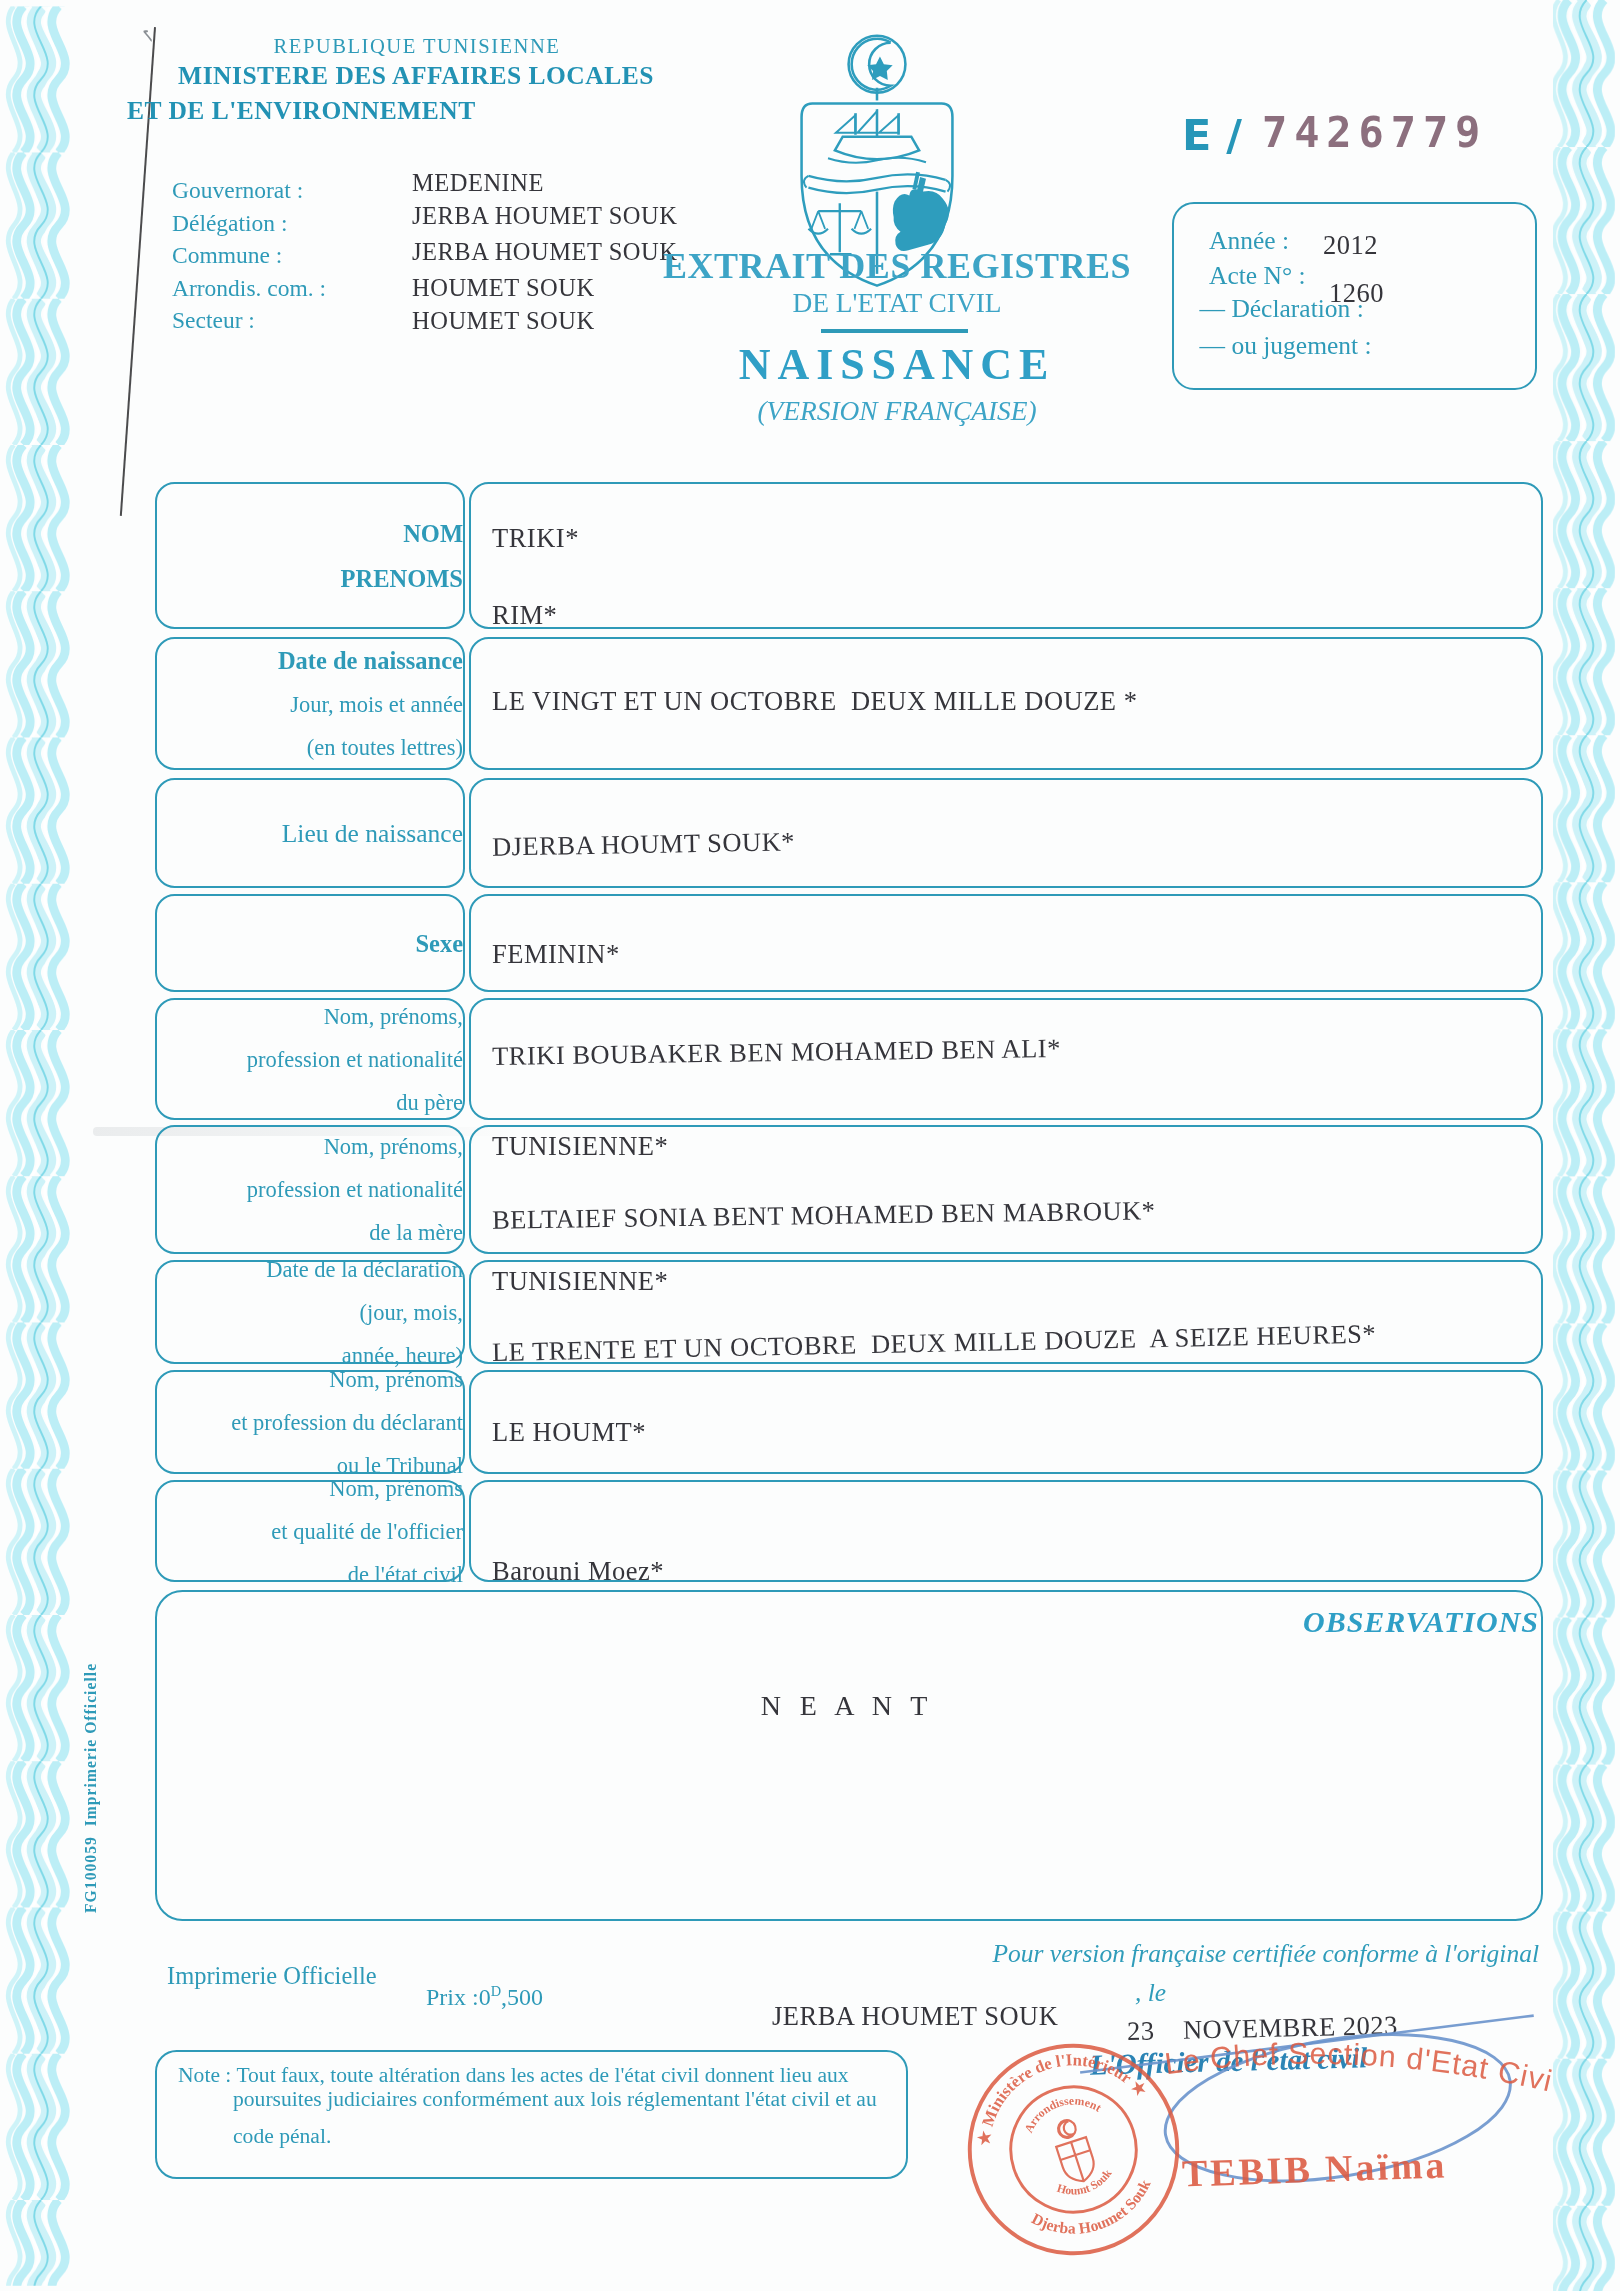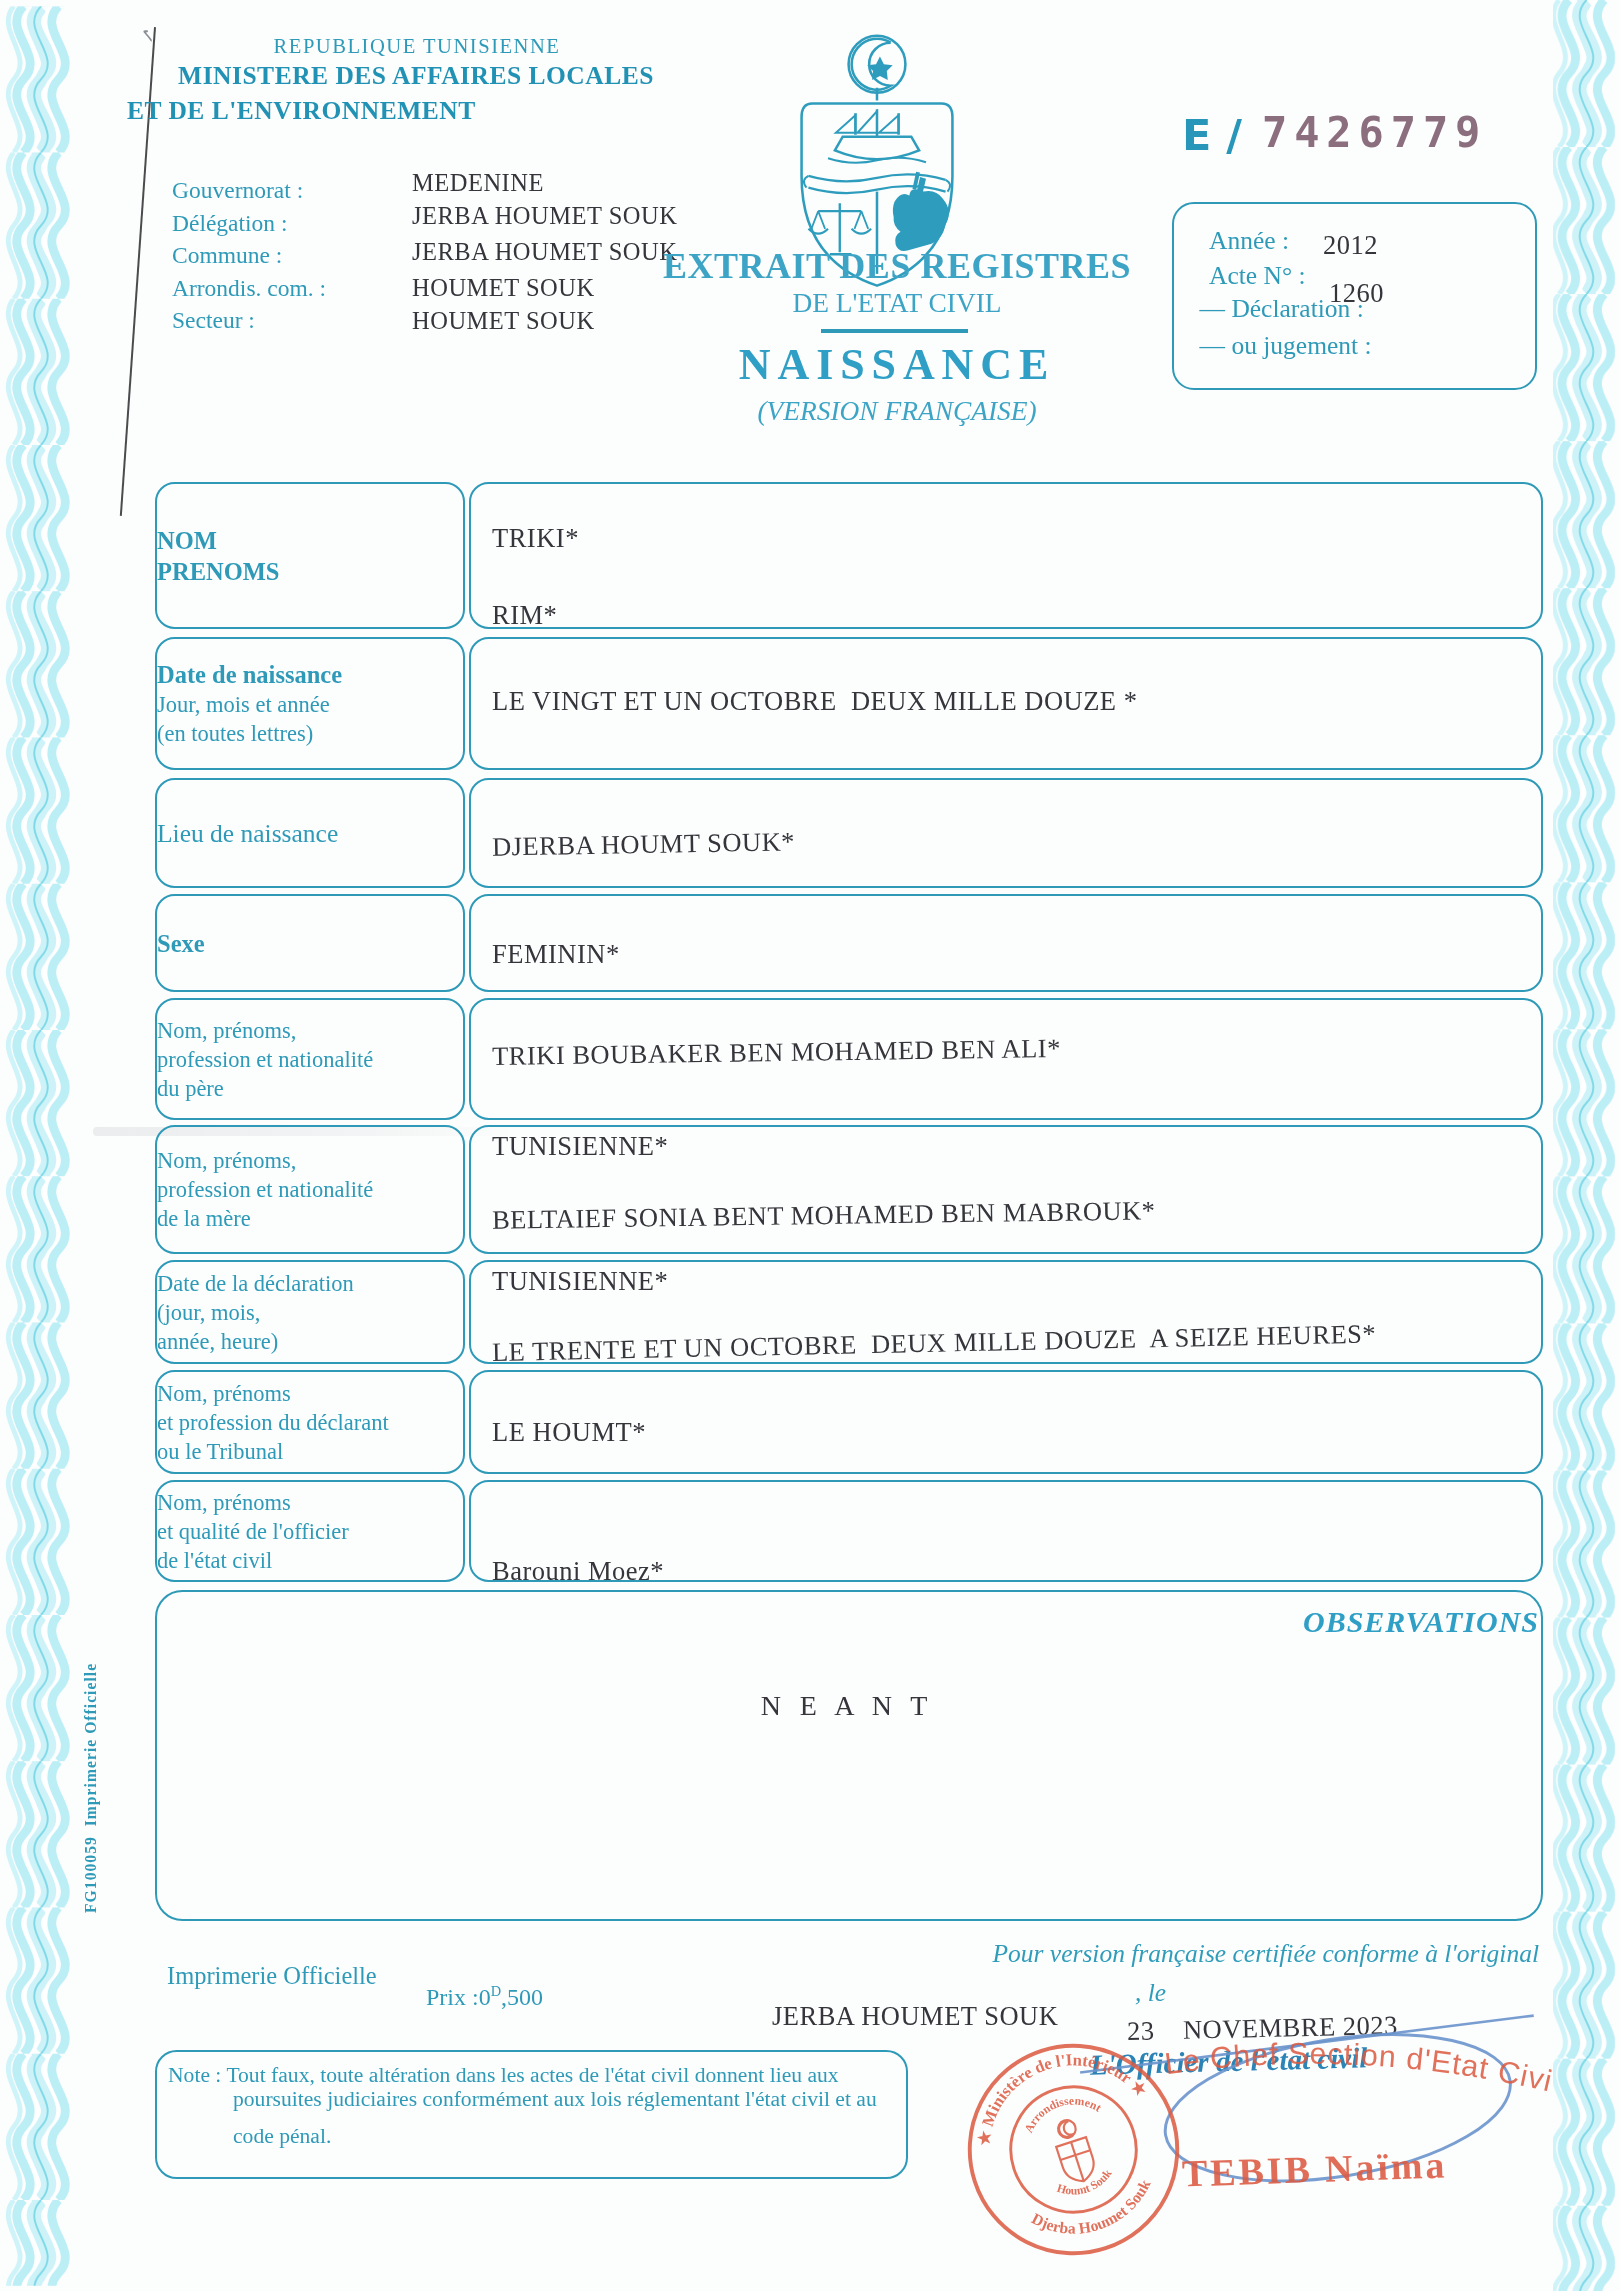--- a/index.html
+++ b/index.html
@@ -3,21 +3,21 @@
 <meta charset="utf-8">
 <style>
   html,body{margin:0;padding:0;background:#e8e8e8;}
   #page{position:relative;width:1620px;height:2292px;background:#fcfdfd;overflow:hidden;
         font-family:"Liberation Serif",serif;}
   .abs{position:absolute;white-space:pre;}
   .teal{color:#2e9ab8;}
   .typed{font-family:"Liberation Serif",serif;color:#35353b;font-size:26.5px;letter-spacing:0.5px;white-space:pre;}
   .cellbox{position:absolute;border:2.9px solid #2e9ab8;border-radius:19.6px;background:transparent;}
   .lblbox{left:155px;width:306px;display:flex;flex-direction:column;justify-content:center;
-          align-items:flex-start;text-align:center;color:#2e9ab8;}
+          align-items:flex-end;text-align:center;color:#2e9ab8;gap:14px;}
   .valbox{left:469px;width:1070px;}
   .lbl-b{font-weight:bold;font-size:24.5px;line-height:31px;}
   .lbl-r{font-size:22.5px;line-height:29px;}
   .hdr-sm{font-size:20.6px;letter-spacing:1.5px;color:#2e9ab8;}
   .hdr-b{font-size:25.5px;font-weight:bold;letter-spacing:0.5px;color:#2292b4;}
   .adminlbl{font-size:23.5px;color:#2e9ab8;line-height:32px;}
   sup{font-size:60%;}
   .notetxt{font-size:21.6px;color:#2e9ab8;line-height:30px;white-space:pre;}
 </style>
 </head>
@@ -187,21 +187,21 @@
     <span>Prix :0</span><sup>D</sup><span>,500</span>
   </div>
 
   <div class="abs" style="left:990px;top:1939px;width:549px;text-align:right;font-size:25.5px;font-style:italic;color:#2f9cba">Pour version française certifiée conforme à l'original</div>
   <div class="abs" style="left:1135px;top:1978px;font-size:25.5px;font-style:italic;color:#2f9cba">, le</div>
   <div class="abs typed" style="left:772px;top:2001px">JERBA HOUMET SOUK</div>
   <div class="abs typed" style="left:1127px;top:2013px;transform:rotate(-1.3deg)">23    NOVEMBRE 2023</div>
   <div class="abs" style="left:1090px;top:2045px;font-size:29px;font-weight:bold;font-style:italic;color:#2b84b5;transform:rotate(-1.5deg)">L'Officier de l'état civil</div>
 
   <div class="cellbox" style="left:155px;top:2050px;width:749px;height:125px;border-radius:21.6px">
-    <div class="abs notetxt" style="left:11px;top:7.8px">Note : Tout faux, toute altération dans les actes de l'état civil donnent lieu aux</div>
+    <div class="abs notetxt" style="left:21px;top:7.8px">Note : Tout faux, toute altération dans les actes de l'état civil donnent lieu aux</div>
     <div class="abs notetxt" style="left:76px;top:32px">poursuites judiciaires conformément aux lois réglementant l'état civil et au</div>
     <div class="abs notetxt" style="left:76px;top:69px">code pénal.</div>
   </div>
 
   <div class="abs" style="left:82px;top:1913px;font-size:15.7px;color:#2e9ab8;font-weight:bold;transform:rotate(-90deg);transform-origin:left top;letter-spacing:1px">FG100059  Imprimerie Officielle</div>
 
   <svg class="abs" style="left:1039px;top:1990px" width="529" height="255" viewBox="0 0 540 260">
     <ellipse cx="305" cy="120" rx="178" ry="70" fill="none" stroke="#6a93cc" stroke-width="3" transform="rotate(-9 305 120)" opacity=".9"></ellipse>
     <line x1="42" y1="84" x2="505" y2="26" stroke="#6a93cc" stroke-width="2.6" opacity=".9"></line>
   </svg>

